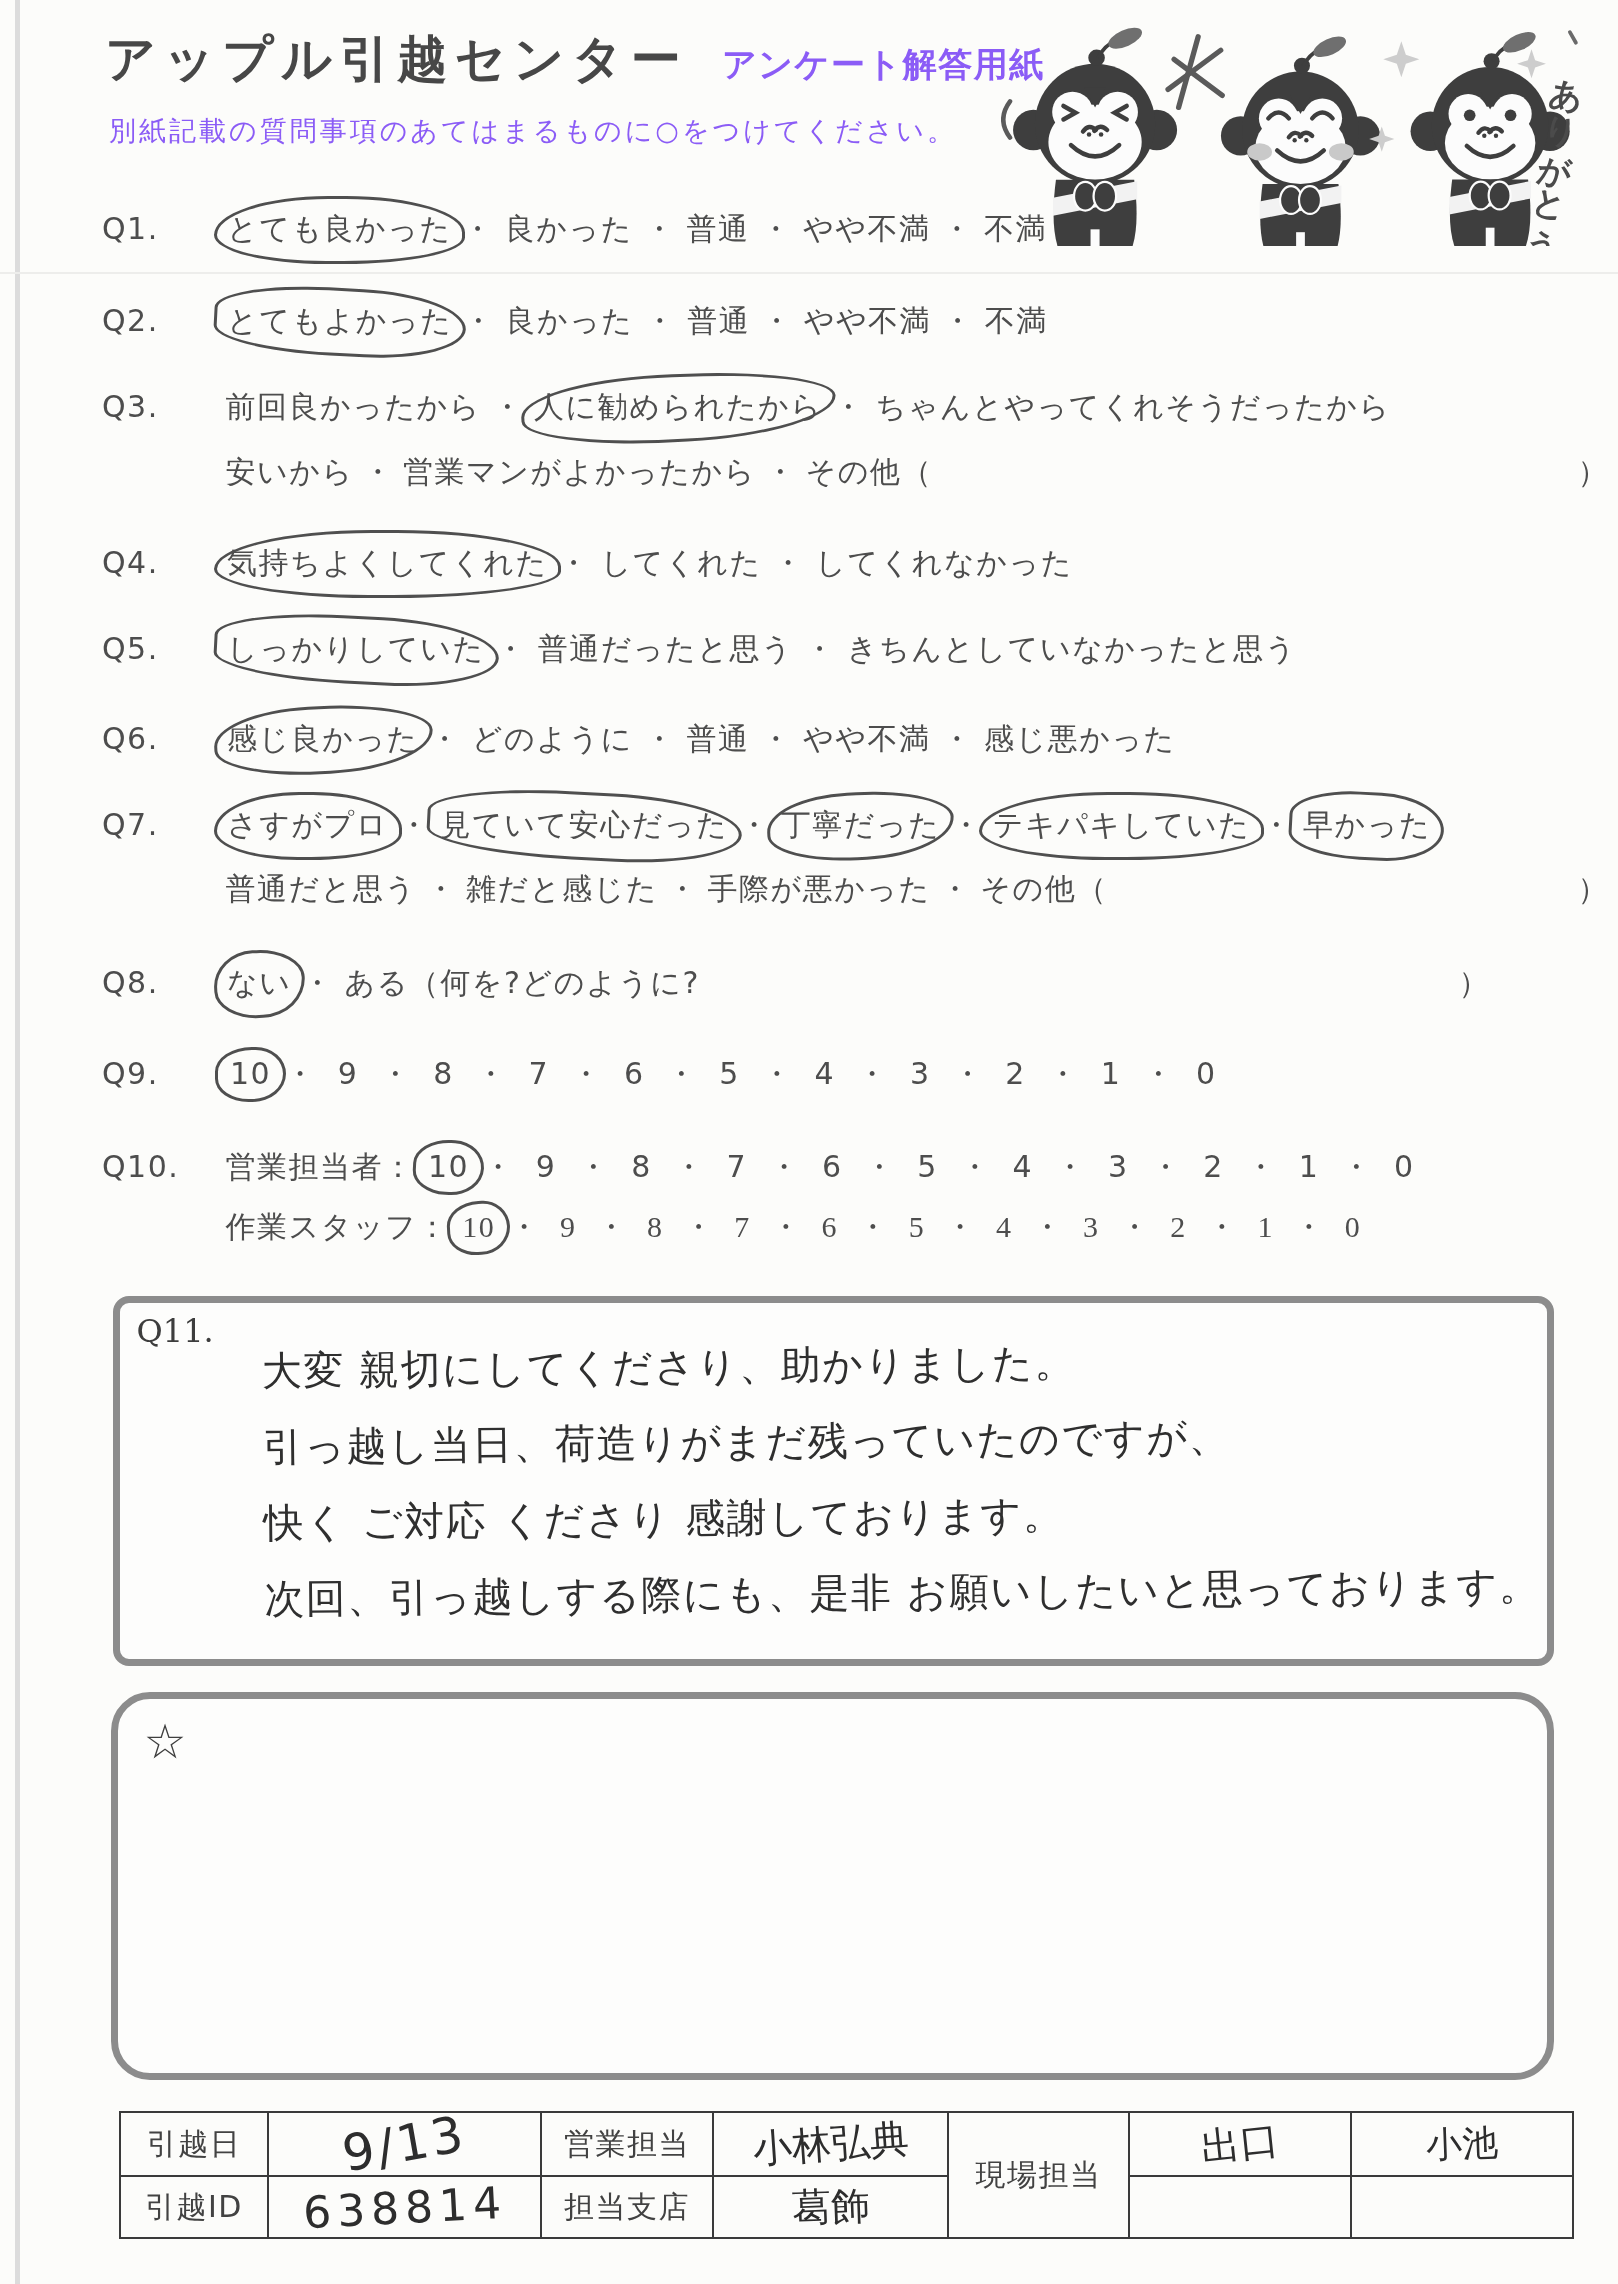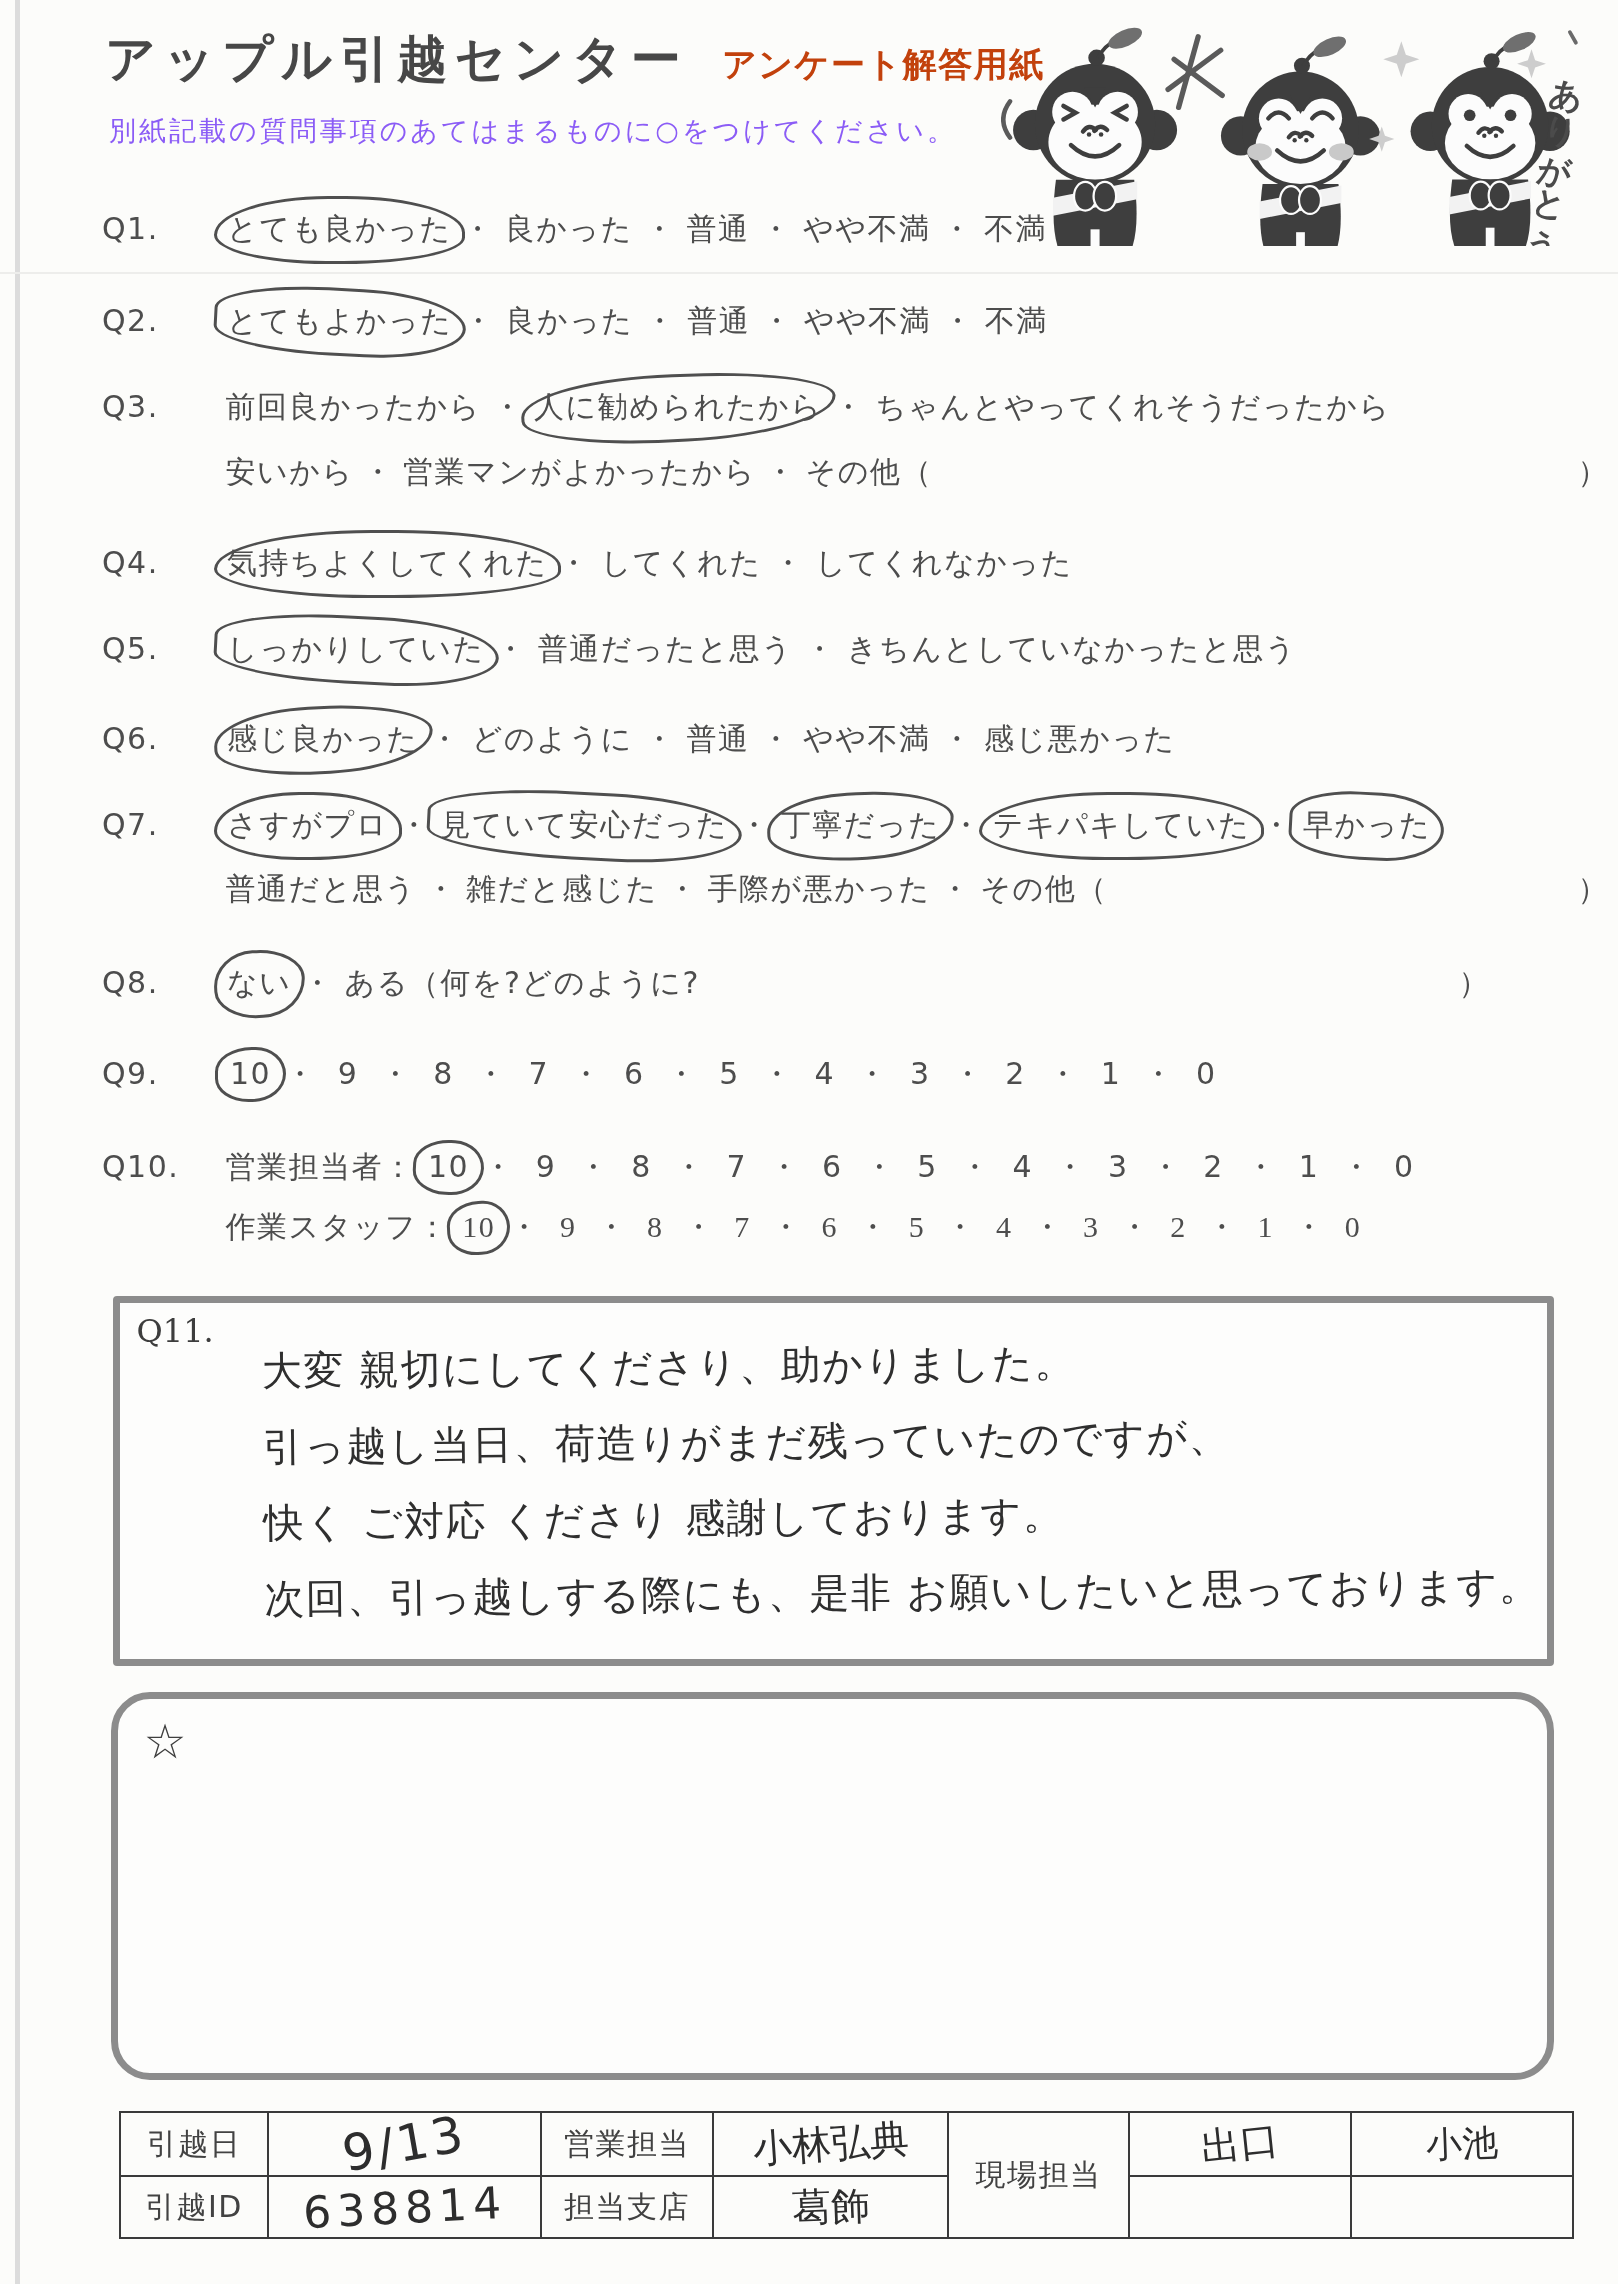--- a/index.html
+++ b/index.html
@@ -6,21 +6,21 @@
   .page{
     position:relative;width:1618px;height:2284px;background:#fcfcfa;
     font-family:"DejaVu Sans","Liberation Sans",sans-serif;overflow:hidden;
   }
   .scan-edge{position:absolute;left:15px;top:0;width:4.5px;height:2284px;background:#dcdcdc;}
   .scan-line{position:absolute;left:0;top:272px;width:1618px;height:1.5px;background:#ededeb;}
 
   .title{position:absolute;left:105px;top:25.6px;font-size:50px;font-weight:800;
          color:#474747;letter-spacing:7.5px;white-space:nowrap;}
   .subtitle{position:absolute;left:722px;top:42px;font-size:34px;font-weight:700;
-         color:#c2410c;letter-spacing:1.5px;white-space:nowrap;}
+         color:#8b5cf6;letter-spacing:1.5px;white-space:nowrap;}
   .instruction{position:absolute;left:109px;top:113px;font-size:27px;font-weight:500;
          color:#8b5cf6;letter-spacing:3px;white-space:nowrap;}
 
   .mascots{position:absolute;left:1001px;top:10.5px;width:602px;height:235px;}
 
   .qrow{position:absolute;left:102px;width:1388px;font-size:30px;font-weight:500;
         color:#4d4d4d;white-space:nowrap;letter-spacing:1.5px;}
   .qlabel{display:inline-block;width:119px;}
   .cont{padding-left:119px;font-family:Liberation Serif, serif;}
   .seg{padding:0 4.5px;}
@@ -30,21 +30,21 @@
         border:3px solid #4f4f4f;border-radius:49% 51% 52% 48% / 62% 58% 42% 46%;
         pointer-events:none;}
   .t2::before{transform:rotate(3deg);border-radius:52% 48% 46% 54% / 44% 60% 56% 42%;}
   .t3::before{transform:rotate(-3deg);border-radius:46% 54% 50% 50% / 55% 45% 60% 44%;}
   .circled.num{padding:0 9px;}
   .circled.num::before{left:-6px;right:-6px;top:-9px;bottom:-10.5px;
         border-radius:55% 45% 50% 50% / 48% 52% 55% 45%;}
   .paren{position:absolute;right:0;top:0;}
 
   .comment-box{position:absolute;left:113px;top:1296px;width:1441px;height:370px;
-        border:7.5px solid #8c8c8c;border-radius:4px;box-sizing:border-box;background:#fdfdfc;}
+        border:7.5px solid #8c8c8c;border-radius:16px;box-sizing:border-box;background:#fdfdfc;}
   .q11-label{position:absolute;left:16.6px;top:9px;font-family:"DejaVu Serif","Liberation Serif",serif;
         font-size:32px;color:#3d3d3d;}
   .comment-lines{position:absolute;left:143px;top:22.6px;transform:rotate(-0.6deg);}
   .comment-line{font-size:40px;line-height:76px;font-weight:500;color:#2f2f2f;
         letter-spacing:1.5px;white-space:nowrap;}
 
   .star-box{position:absolute;left:111px;top:1692px;width:1443px;height:388px;
         border:7.5px solid #8c8c8c;border-radius:39px;box-sizing:border-box;background:#fdfdfc;}
   .star{position:absolute;left:25.6px;top:13.5px;font-size:48px;color:#3f3f3f;}
 

